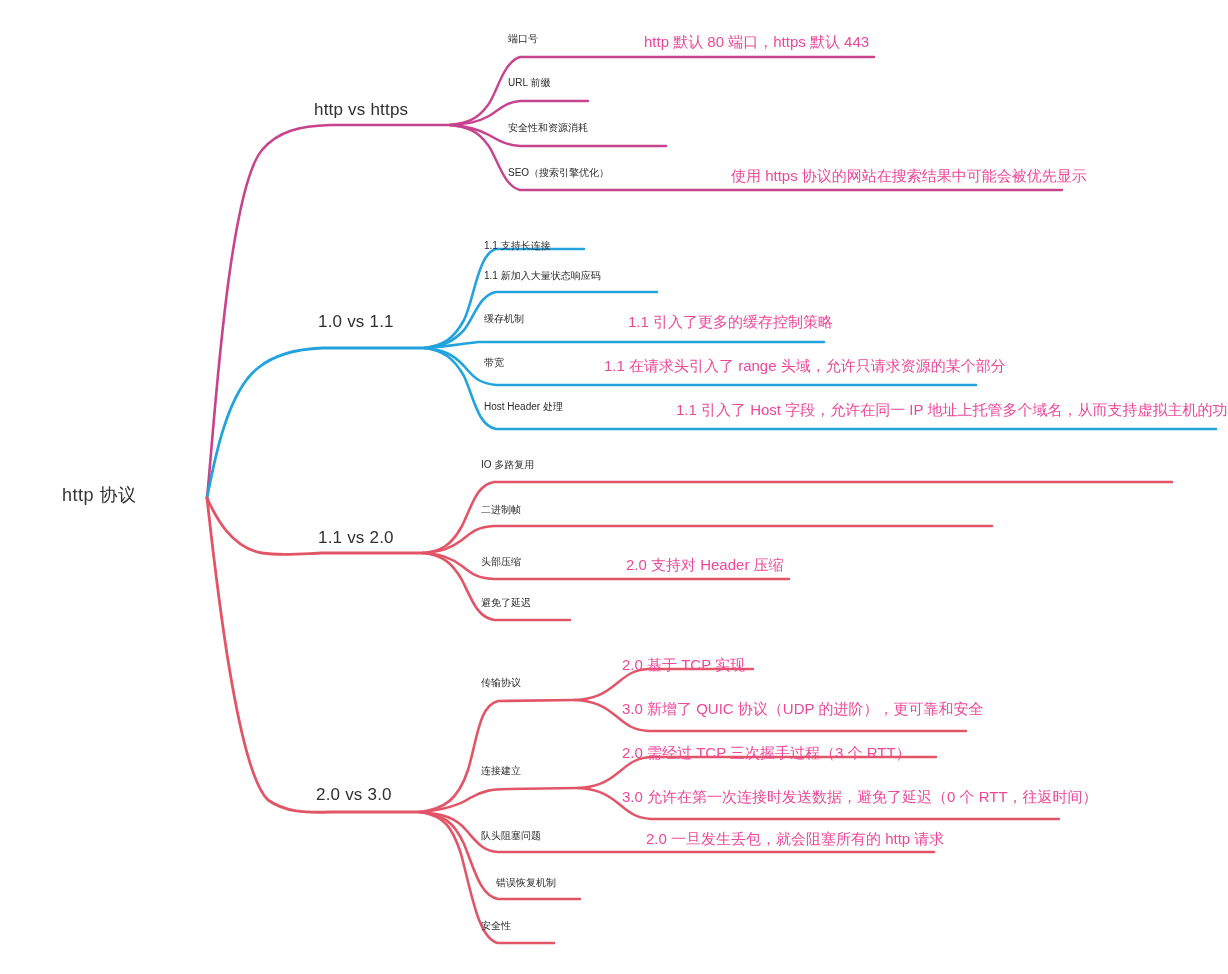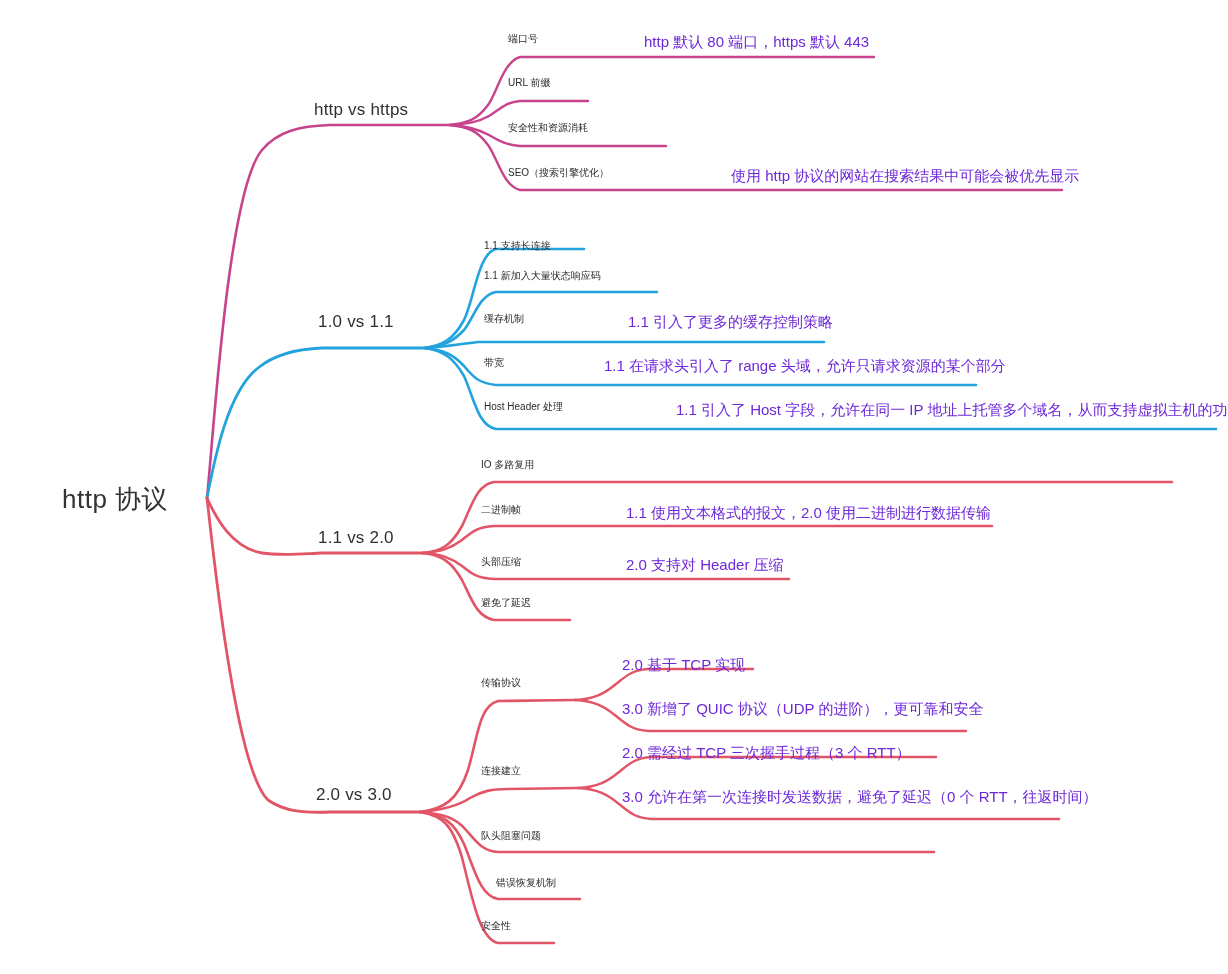--- a/index.html
+++ b/index.html
@@ -12,36 +12,36 @@
   #mindmap{position:relative;width:1228px;height:974px;background:#fff;}
   svg.edges{position:absolute;left:0;top:0;width:1228px;height:974px;pointer-events:none;}
   .node{
     position:absolute;
     white-space:nowrap;
     color:#262626;
     line-height:1.15;
     cursor:default;
   }
   .node-root{
-    font-size:26px;
+    font-size:18px;
     color:#333333;
     letter-spacing:.5px;
   }
   .node-l1{
     font-size:17px;
     color:#303030;
     letter-spacing:.2px;
   }
   .node-l2{
     font-size:10px;
     color:#2b2b2b;
   }
   .node-l3{
     font-size:15px;
-    color:#6d28d9;
+    color:#ec4899;
   }
 </style>
 </head>
 <body>
 
 <div id="mindmap">
 
   <svg class="edges" viewBox="0 0 1228 974" xmlns="http://www.w3.org/2000/svg">
 
     <path d="M207,498 C214,430 228,190 262,150 C278,131 300,126 330,125 L450,125" fill="none" stroke="#c8438d" stroke-width="2.6" stroke-linecap="round"></path>
@@ -94,52 +94,52 @@
   <div class="node node-l1" style="left:316px; top:785px;">2.0 vs 3.0</div>
 
   <div class="node node-l2" style="left:508px; top:33px;">端口号</div>
   <div class="node node-l3" style="left:644px; top:33px;">http 默认 80 端口，https 默认 443</div>
 
   <div class="node node-l2" style="left:508px; top:77px;">URL 前缀</div>
 
   <div class="node node-l2" style="left:508px; top:122px;">安全性和资源消耗</div>
 
   <div class="node node-l2" style="left:508px; top:167px;">SEO（搜索引擎优化）</div>
-  <div class="node node-l3" style="left:731px; top:167px;">使用 http 协议的网站在搜索结果中可能会被优先显示</div>
+  <div class="node node-l3" style="left:731px; top:167px;">使用 https 协议的网站在搜索结果中可能会被优先显示</div>
 
   <div class="node node-l2" style="left:484px; top:226px;margin-top:14px;">1.1 支持长连接</div>
 
   <div class="node node-l2" style="left:484px; top:270px;">1.1 新加入大量状态响应码</div>
 
   <div class="node node-l2" style="left:484px; top:313px;">缓存机制</div>
   <div class="node node-l3" style="left:628px; top:313px;">1.1 引入了更多的缓存控制策略</div>
 
   <div class="node node-l2" style="left:484px; top:357px;">带宽</div>
   <div class="node node-l3" style="left:604px; top:357px;">1.1 在请求头引入了 range 头域，允许只请求资源的某个部分</div>
 
   <div class="node node-l2" style="left:484px; top:401px;">Host Header 处理</div>
   <div class="node node-l3" style="left:676px; top:401px;">1.1 引入了 Host 字段，允许在同一 IP 地址上托管多个域名，从而支持虚拟主机的功能</div>
 
   <div class="node node-l2" style="left:481px; top:459px;">IO 多路复用</div>
 
   <div class="node node-l2" style="left:481px; top:504px;">二进制帧</div>
-  <div class="node node-l3" style="left:626px; top:504px;">1.1 使用文本格式的报文，2.0 使用二进制进行数据传输</div>
 
   <div class="node node-l2" style="left:481px; top:556px;">头部压缩</div>
   <div class="node node-l3" style="left:626px; top:556px;">2.0 支持对 Header 压缩</div>
 
   <div class="node node-l2" style="left:481px; top:597px;">避免了延迟</div>
 
   <div class="node node-l2" style="left:481px; top:677px;">传输协议</div>
   <div class="node node-l3" style="left:622px; top:656px;">2.0 基于 TCP 实现</div>
   <div class="node node-l3" style="left:622px; top:700px;">3.0 新增了 QUIC 协议（UDP 的进阶），更可靠和安全</div>
 
   <div class="node node-l2" style="left:481px; top:765px;">连接建立</div>
   <div class="node node-l3" style="left:622px; top:744px;">2.0 需经过 TCP 三次握手过程（3 个 RTT）</div>
   <div class="node node-l3" style="left:622px; top:788px;">3.0 允许在第一次连接时发送数据，避免了延迟（0 个 RTT，往返时间）</div>
 
   <div class="node node-l2" style="left:481px; top:830px;">队头阻塞问题</div>
+  <div class="node node-l3" style="left:646px; top:830px;">2.0 一旦发生丢包，就会阻塞所有的 http 请求</div>
 
   <div class="node node-l2" style="left:481px; top:877px;margin-left:15px;">错误恢复机制</div>
 
   <div class="node node-l2" style="left:481px; top:920px;">安全性</div>
 
 </div>
 
 </body></html>

